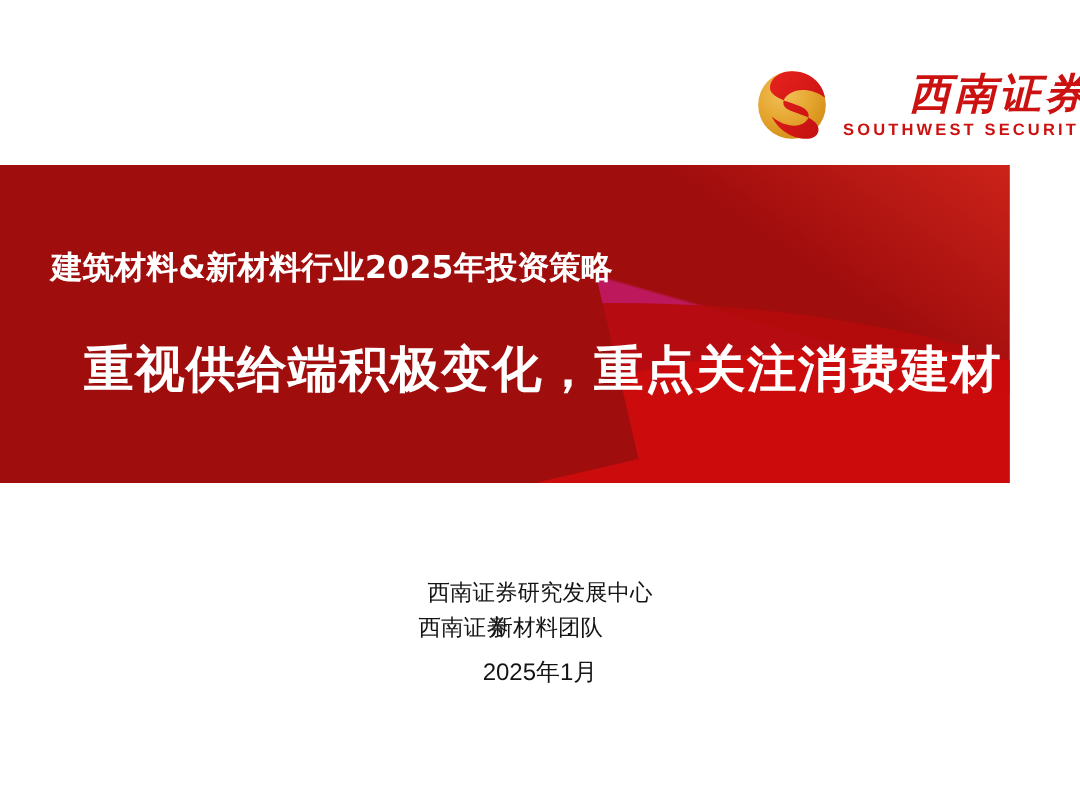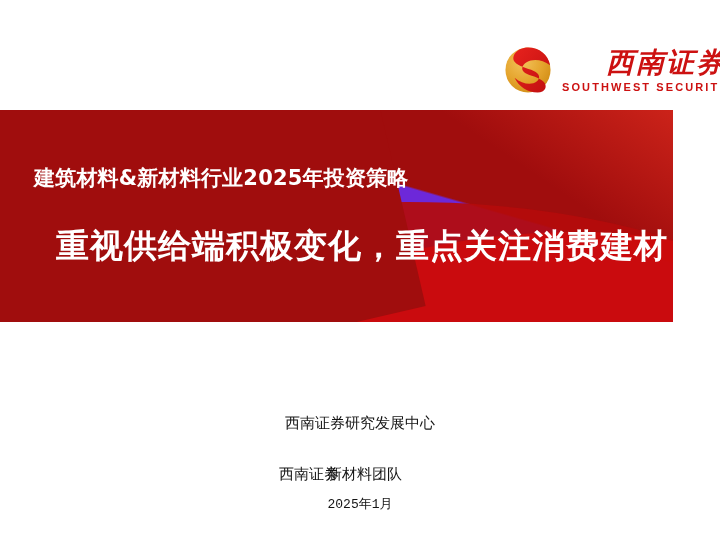--- a/index.html
+++ b/index.html
@@ -54,21 +54,21 @@
   }
 
   
   .banner {
     position: absolute;
     left: 0;
     top: 110px;
     width: 673px;
     height: 212px;
     overflow: hidden;
-    background: #6d28d9;
+    background: #be185d;
   }
   .banner .band {
     position: absolute;
     pointer-events: none;
   }
   
   .band-right {
     right: -40px;
     top: -30px;
     width: 360px;
@@ -172,45 +172,44 @@
     top: 384px;
     width: 720px;
     text-align: center;
     color: #1a1a1a;
   }
   .footer-line {
     font-size: 15px;
     line-height: 23px;
     color: #141414;
     font-family: "DejaVu Sans", "Liberation Sans", sans-serif;
-    margin-top: 28px;
   }
   .footer-team {
     position: relative;
     display: inline-block;
     height: 23px;
     width: 170px;
   }
   .footer-team span {
     position: absolute;
     top: 0;
     left: 0;
     font-size: 15px;
     line-height: 23px;
     white-space: nowrap;
     color: #141414;
     font-family: "DejaVu Sans", "Liberation Sans", sans-serif;
   }
   .footer-team .run-a { left: 4px; }
   .footer-team .run-b { left: 52px; }
   .footer-date {
-    font-size: 13px;
+    font-size: 16px;
     line-height: 24px;
     color: #141414;
-    font-family: Liberation Mono, monospace;
+    font-family: Liberation Sans, sans-serif;
   }
 </style>
 </head>
 <body>
 
 <div id="slide">
 
   <div class="logo-block">
 
     <div class="logo-mark">

